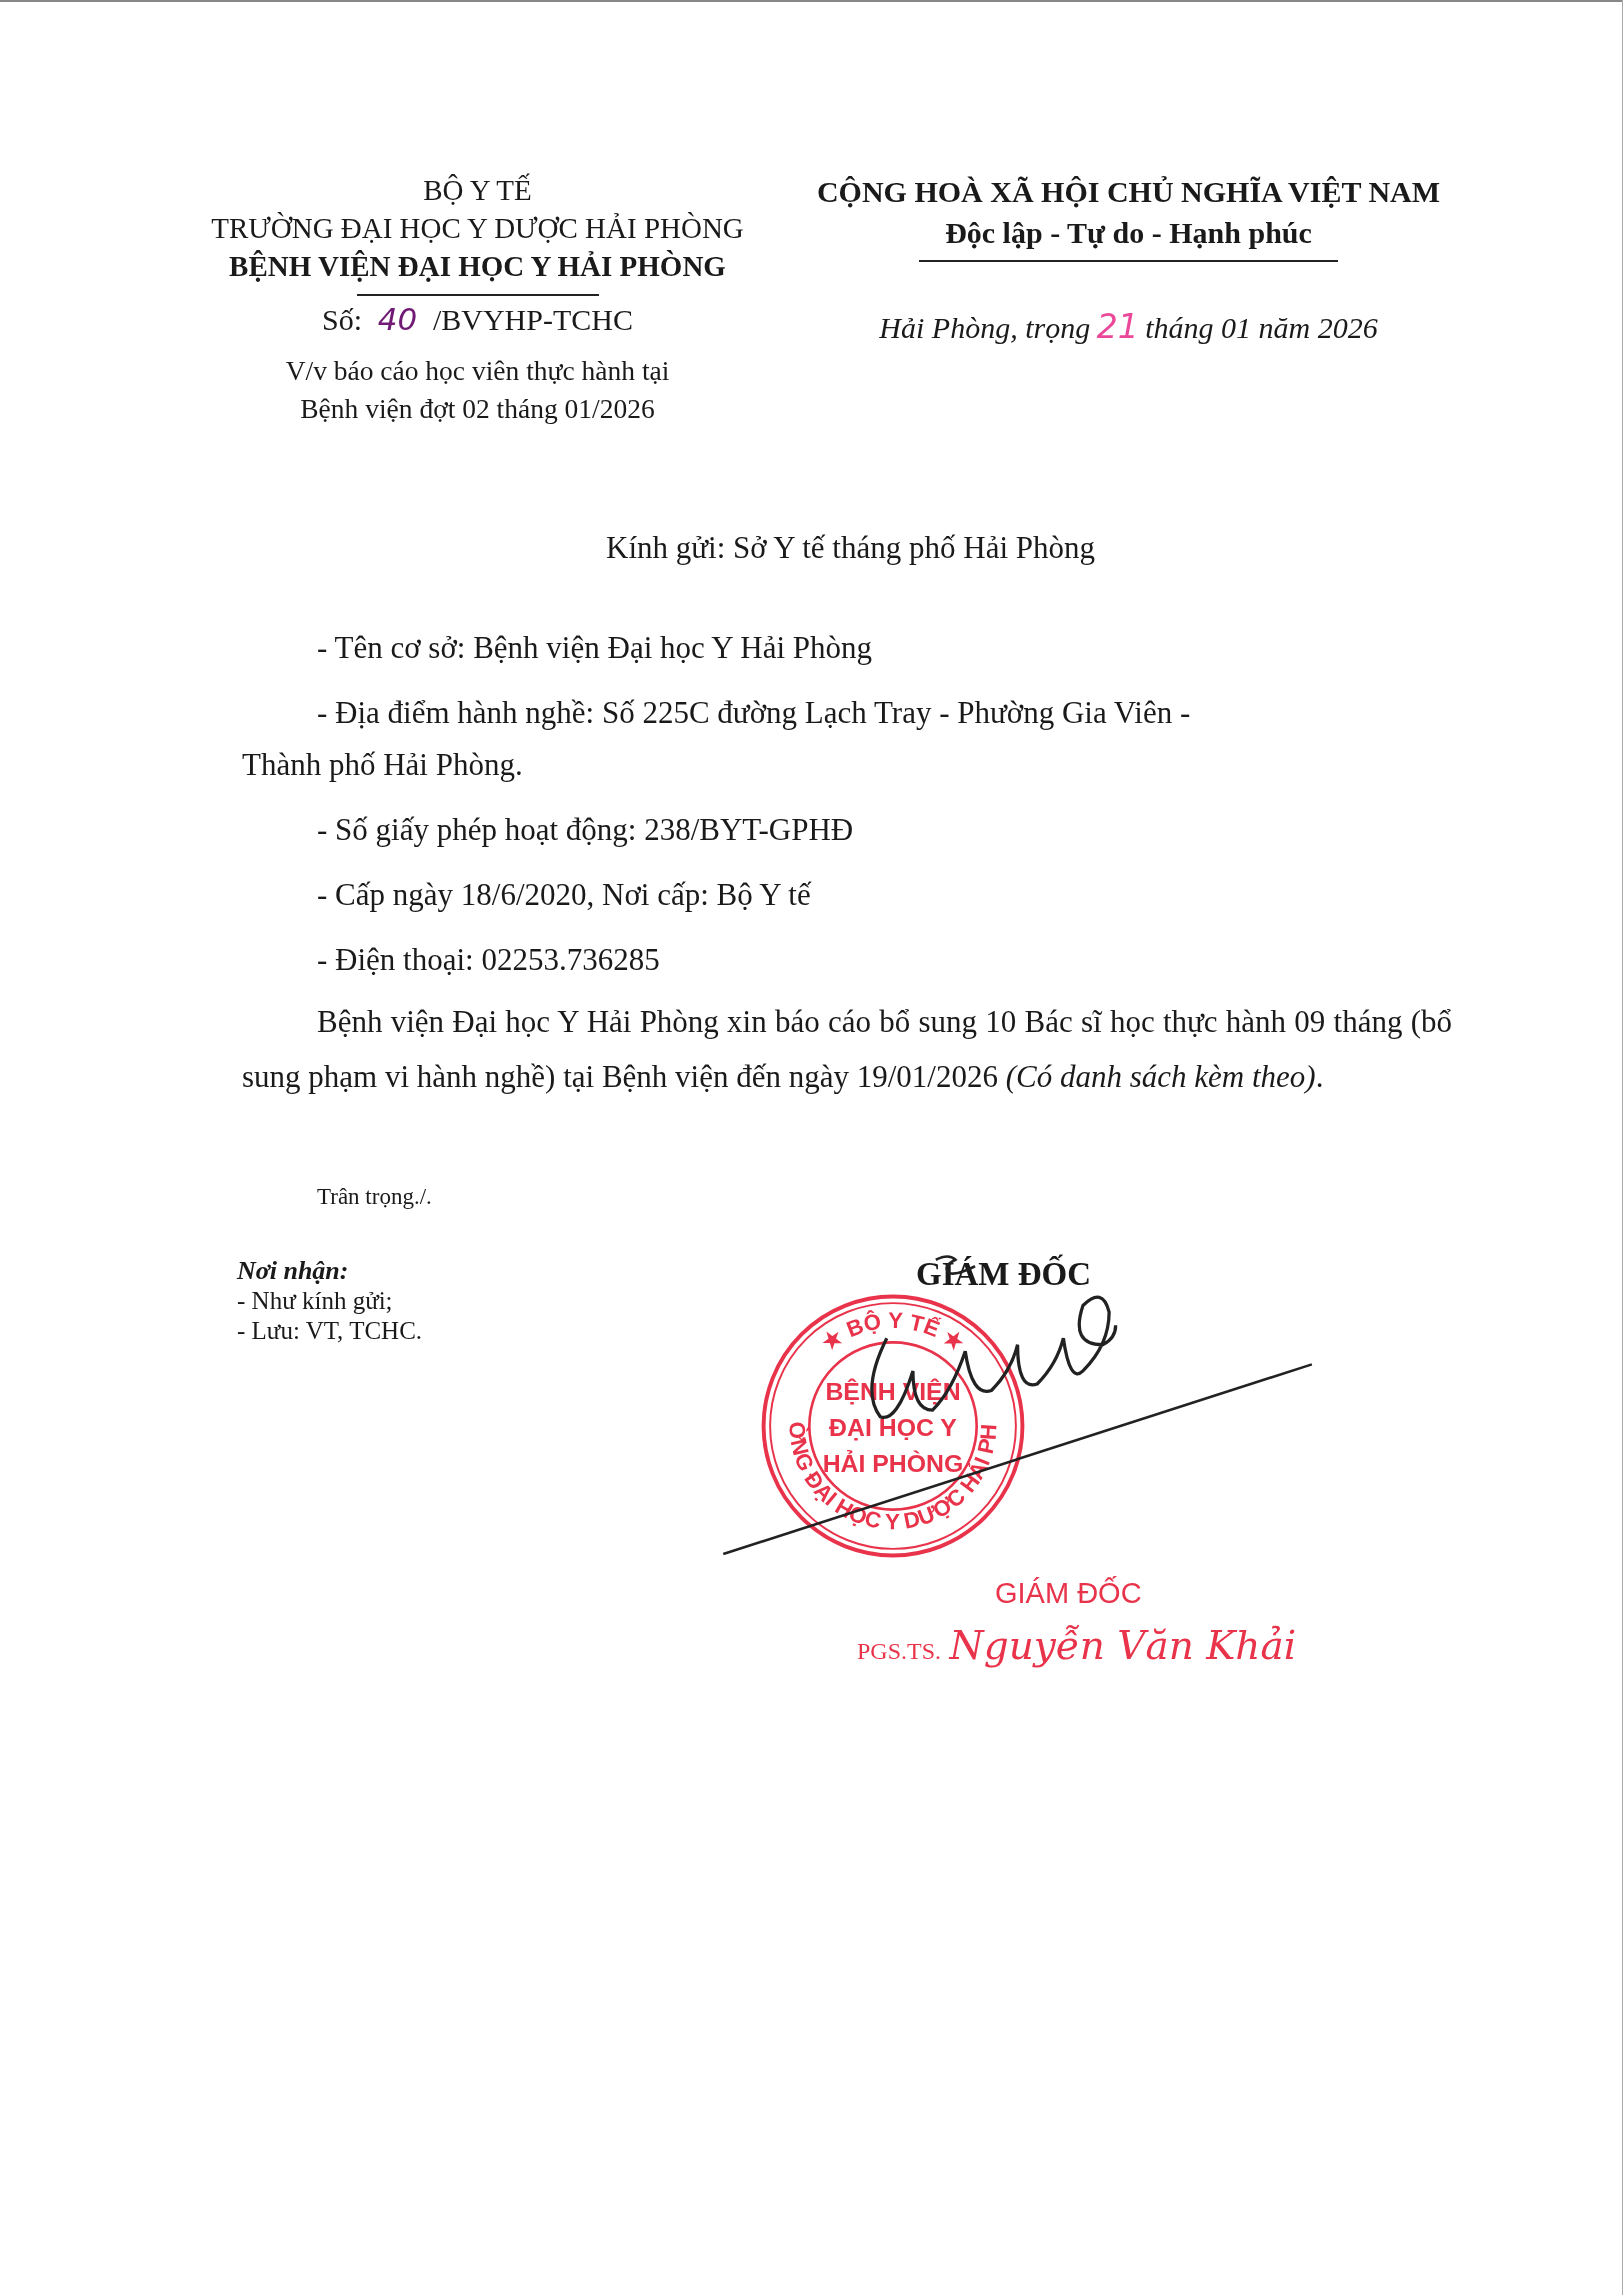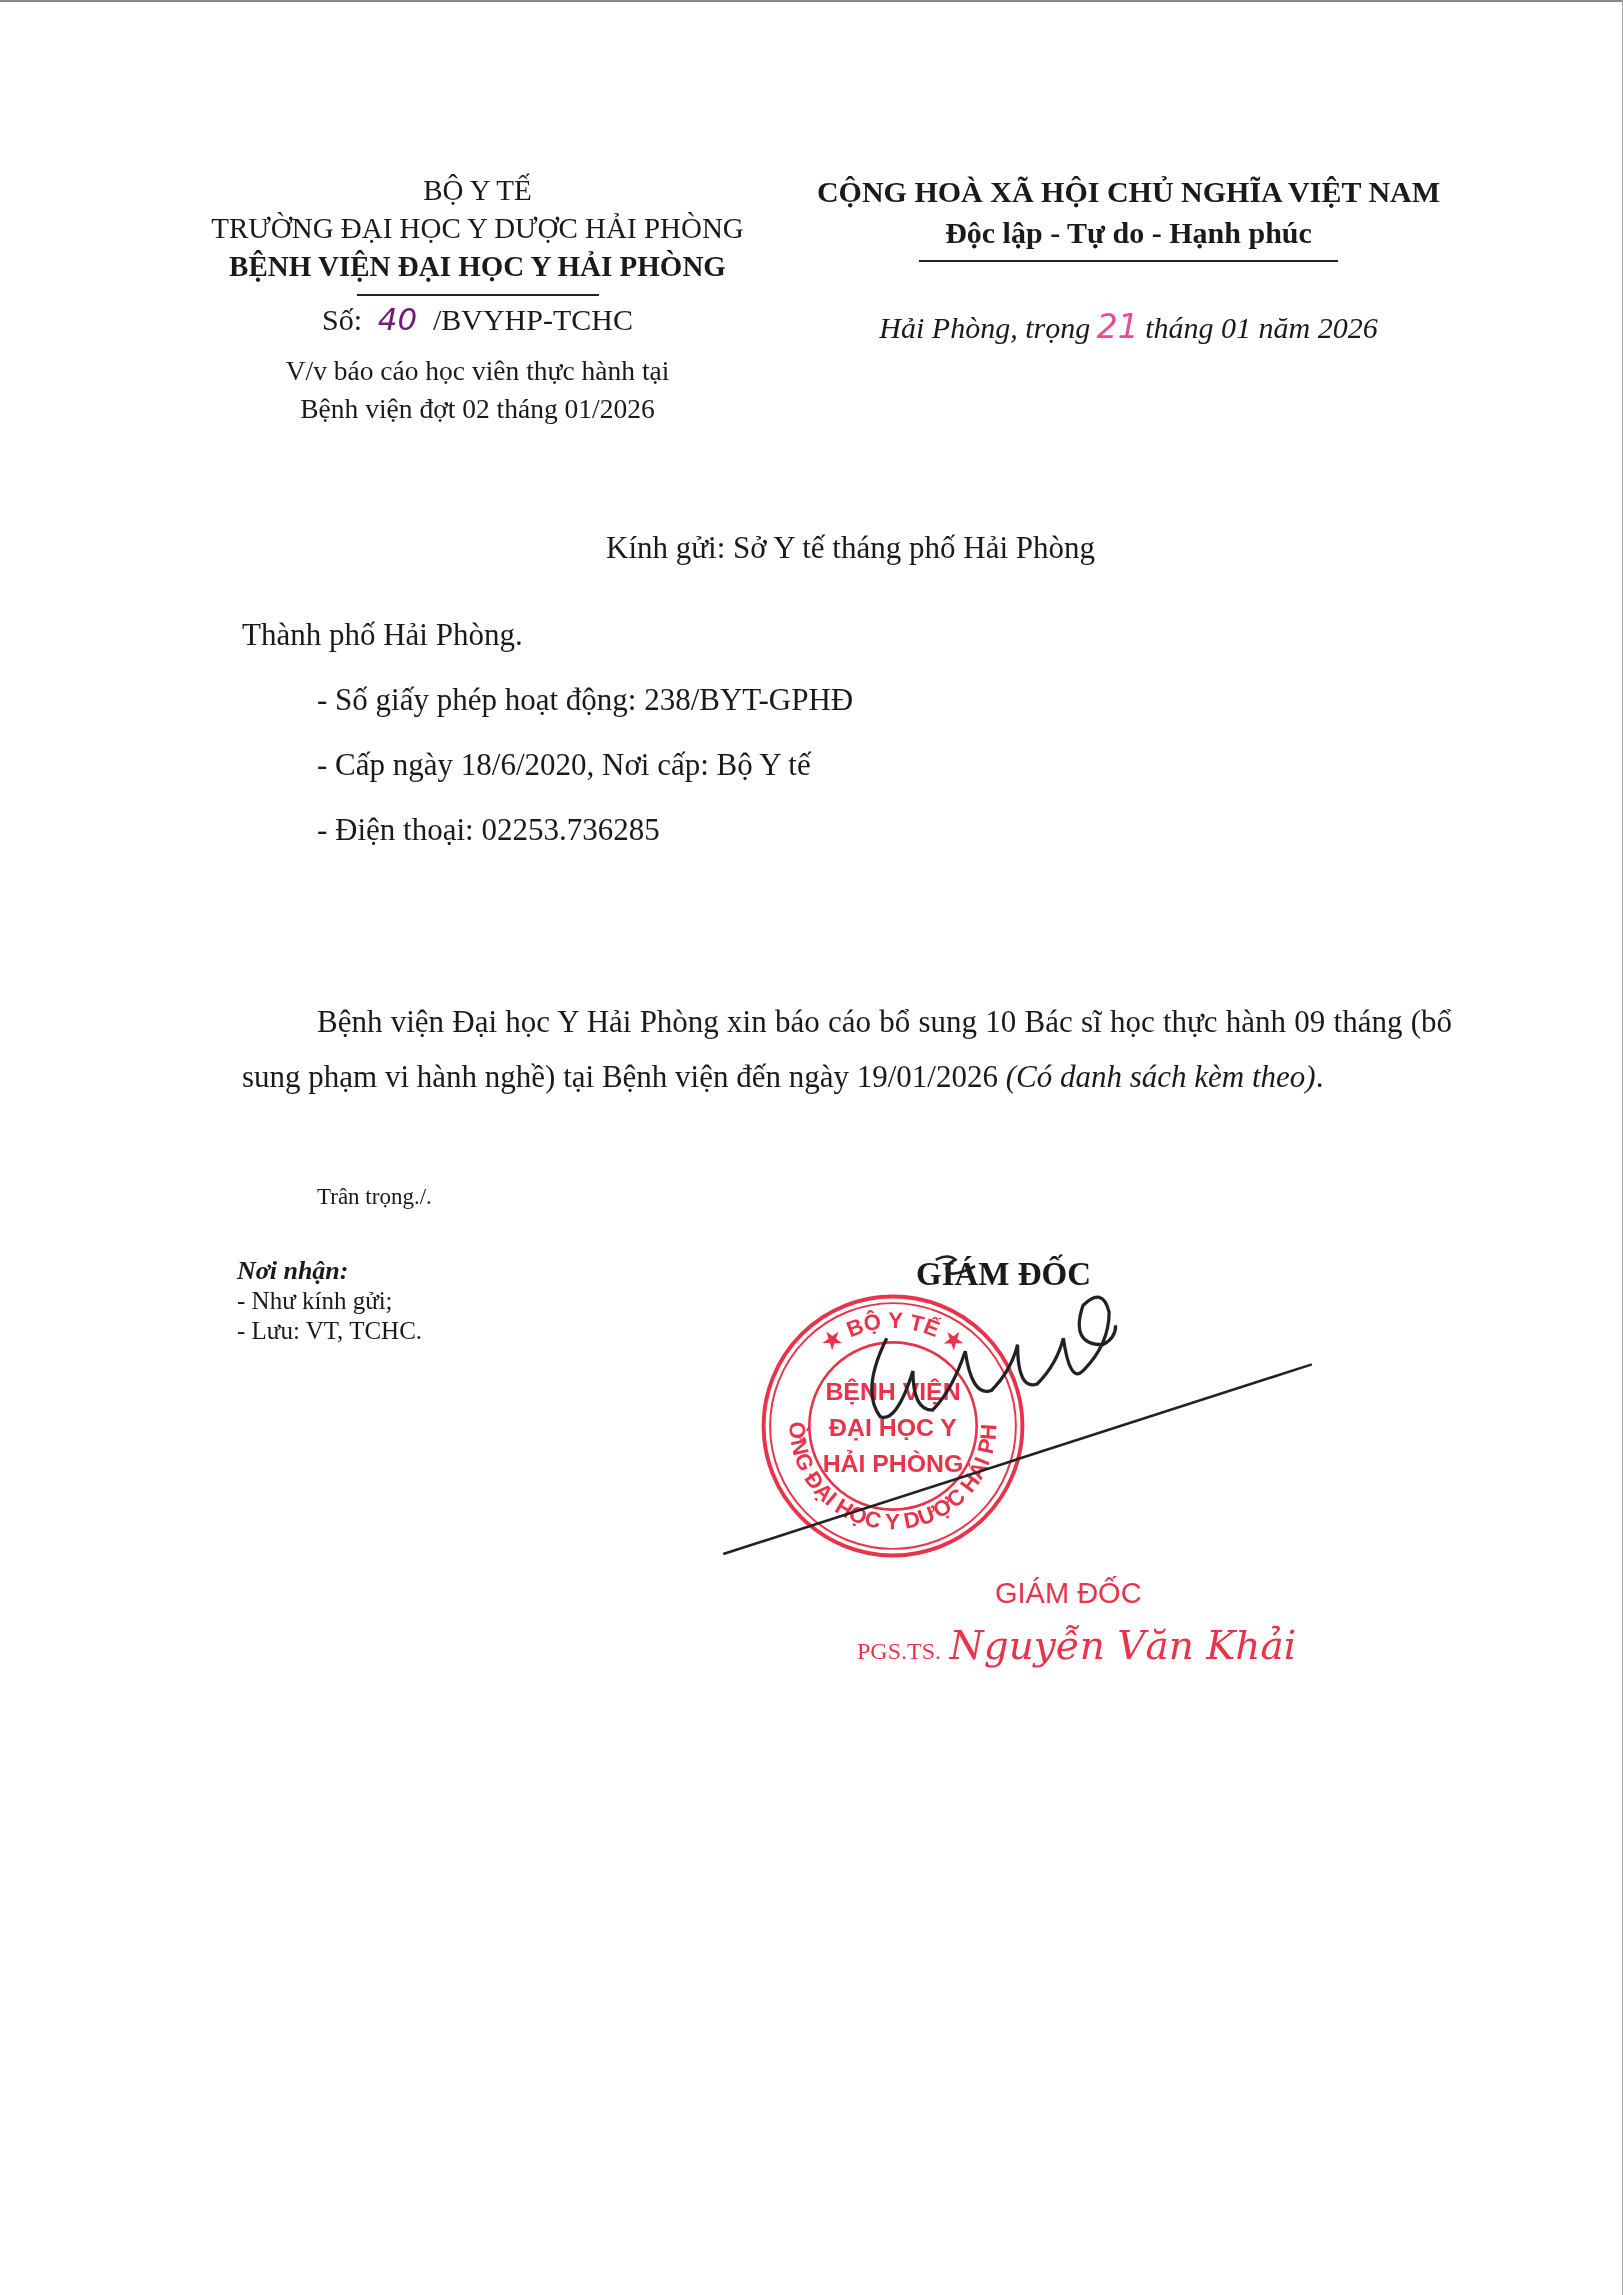--- a/index.html
+++ b/index.html
@@ -73,20 +73,22 @@
     <div class="r2">Độc lập - Tự do - Hạnh phúc</div>
     <div class="rule"></div>
   </div>
   <div class="date-line">
     <span>Hải Phòng, trọng</span><span class="date-day">21</span><span>tháng 01 năm 2026</span>
   </div>
 
   <div class="kinh-gui">Kính gửi: Sở Y tế tháng phố Hải Phòng</div>
 
   <div class="body">
+    <div class="item">- Tên cơ sở: Bệnh viện Đại học Y Hải Phòng</div>
+    <div class="item">- Địa điểm hành nghề: Số 225C đường Lạch Tray - Phường Gia Viên -</div>
     <div class="wrap" style="line-height:52px;margin-top:-6.5px;margin-bottom:6.5px;">Thành phố Hải Phòng.</div>
     <div class="item">- Số giấy phép hoạt động: 238/BYT-GPHĐ</div>
     <div class="item">- Cấp ngày 18/6/2020,  Nơi cấp: Bộ Y tế</div>
     <div class="item">- Điện thoại: 02253.736285</div>
   </div>
 
   <div class="para" style="line-height:55px;">
     <span class="indent"></span><span>Bệnh viện Đại học Y Hải Phòng xin báo cáo bổ sung 10 Bác sĩ học thực hành 09 tháng (bổ sung phạm vi hành nghề) tại Bệnh viện đến ngày 19/01/2026 </span><i>(Có danh sách kèm theo)</i><span>.</span>
   </div>
 

